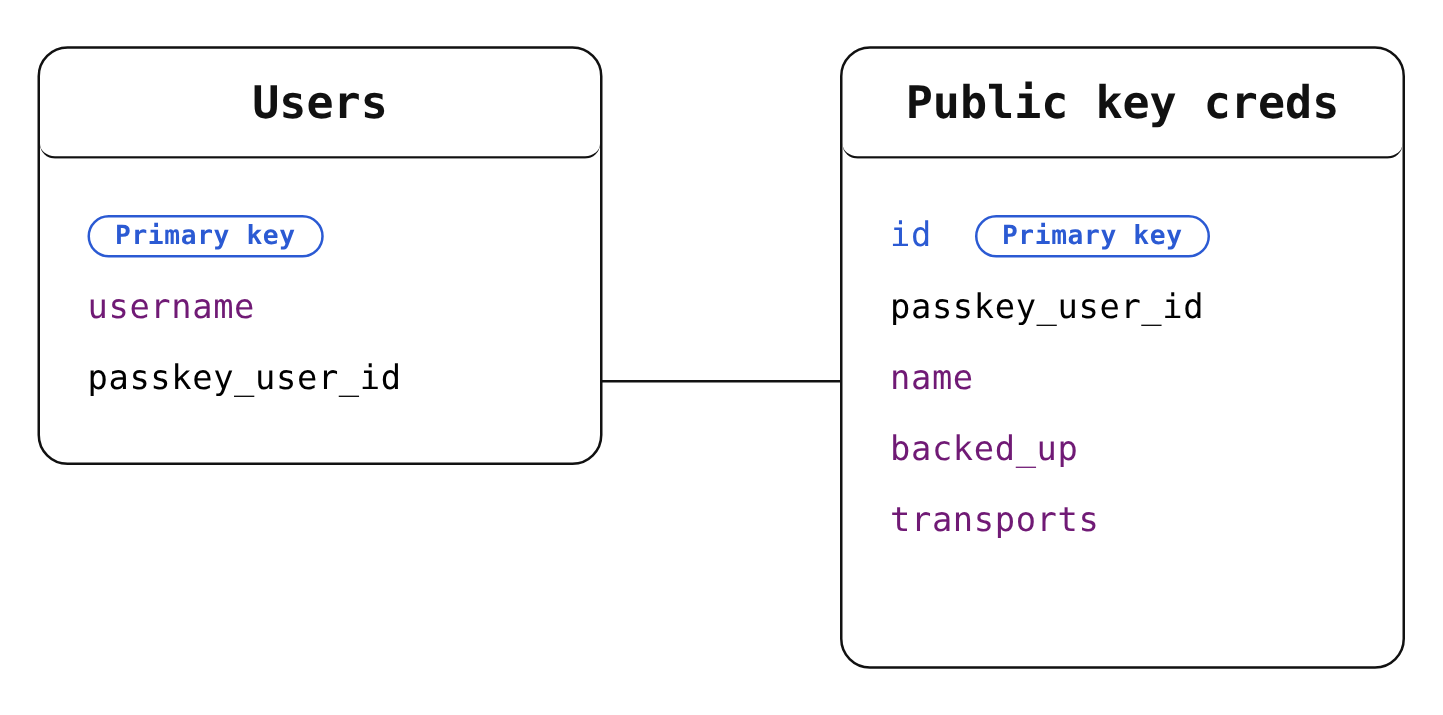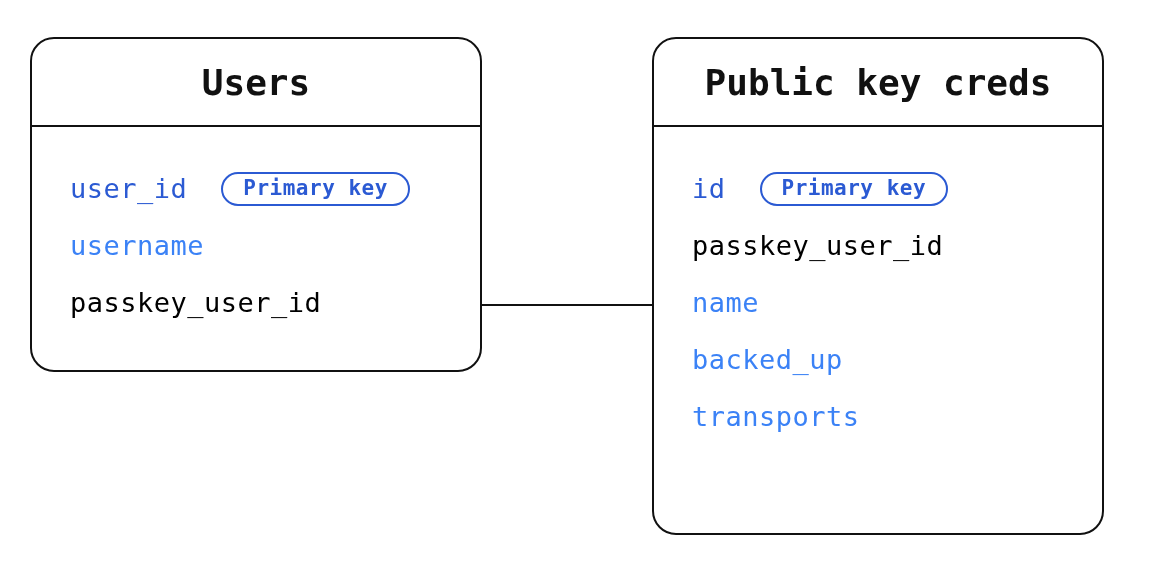--- a/index.html
+++ b/index.html
@@ -1,15 +1,15 @@
 <!DOCTYPE html>
 <html><head>
 <meta charset="utf-8">
 <style>
-  * { margin: 0; padding: 0; box-sizing: border-box; }
+  * { margin: 0; padding: 0; box-sizing: border-box; border-radius: 12px; }
   html, body { background: #ffffff; }
   .canvas {
     position: relative;
     width: 1154px;
     height: 572px;
     background: #ffffff;
     font-family: "DejaVu Sans Mono", "Liberation Mono", monospace;
     color: #111111;
     overflow: hidden;
   }
@@ -26,21 +26,21 @@
 
   
   .etable {
     position: absolute;
     width: 452px;
     background: #ffffff;
     border: 2px solid #111111;
     border-radius: 24px;
   }
   .etable.users { left: 30px; top: 37px; height: 335px; }
-  .etable.creds { left: 652px; top: 37px; height: 498px; }
+  .etable.creds { left: 672px; top: 37px; height: 498px; }
 
   .etable header {
     height: 88px;
     border-bottom: 2px solid #111111;
     display: flex;
     align-items: center;
     justify-content: center;
   }
   .etable header h2 {
     font-size: 36px;
@@ -55,21 +55,21 @@
   }
   .frow {
     height: 57px;
     display: flex;
     align-items: center;
     gap: 34px;
   }
   .fname {
     font-size: 27px;
     letter-spacing: 0.5px;
-    color: #3b82f6;
+    color: #701a75;
     white-space: nowrap;
   }
   .fname.blue   { color: #2b5ad3; }
   .fname.orange { color: #000000; }
 
   .pk-badge {
     display: inline-flex;
     align-items: center;
     justify-content: center;
     border: 2px solid #2b5ad3;
@@ -88,21 +88,20 @@
 <div class="canvas">
 
   <div class="connector"></div>
 
   <section class="etable users">
     <header>
       <h2>Users</h2>
     </header>
     <div class="body">
       <div class="frow">
-        <span class="fname blue">user_id</span>
         <span class="pk-badge">Primary key</span>
       </div>
       <div class="frow">
         <span class="fname">username</span>
       </div>
       <div class="frow">
         <span class="fname orange">passkey_user_id</span>
       </div>
     </div>
   </section>

